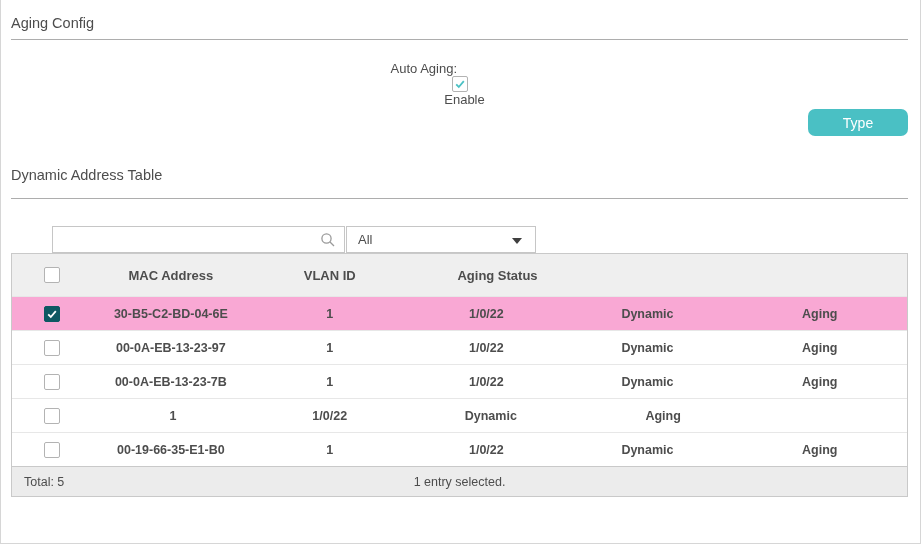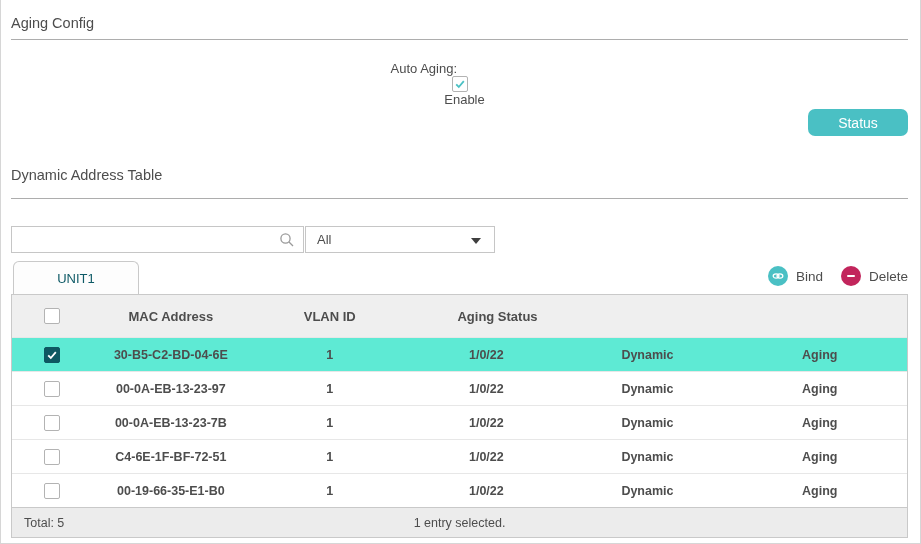--- a/index.html
+++ b/index.html
@@ -63,21 +63,21 @@
     background: #4ac0c4; color: #fff;
     border: none; border-radius: 7px;
     font-size: 14px; cursor: pointer;
     font-family: "Liberation Sans", "DejaVu Sans", sans-serif;
   }
 
   .section2-title { margin-top: 16px; }
   .divider2 { margin-top: 15px; }
 
   
-  .toolbar { display: flex; margin-top: 27px; }
+  .toolbar { display: flex; margin-top: 27px; margin-left: 41px; }
   .search-box {
     position: relative; width: 293px; height: 27px;
     border: 1px solid #c6c6c6; background: #fff;
   }
   .search-box input {
     width: 100%; height: 100%; border: none; outline: none;
     padding: 0 30px 0 10px; font-size: 13px; color: #4d4d4d;
     font-family: "Liberation Sans", "DejaVu Sans", sans-serif;
   }
   .search-icon { position: absolute; right: 8px; top: 5px; cursor: pointer; }
@@ -114,21 +114,21 @@
   }
   .icon-bind { background: #4ac0c4; }
   .icon-delete { background: #c2255c; }
   .action-label { margin-left: 8px; font-size: 13.5px; color: #4d4d4d; }
 
   
   .table { border: 1px solid #c9c9c9; }
   .tr { display: flex; align-items: center; }
   .thead { background: #efefef; height: 42px; }
   .tbody .tr { height: 34px; border-top: 1px solid #e7e7e7; background: #fff; }
-  .tbody .tr.selected { background: #5eead4; }
+  .tbody .tr.selected { background: #f9a8d4; }
   .td, .th { text-align: center; font-size: 12.5px; color: #4d4d4d; overflow: hidden; white-space: nowrap; font-weight: bold; }
   .th { font-size: 13px; }
   .col-check { width: 9%;    display: flex; justify-content: center; }
   .col-mac   { width: 17.5%; }
   .col-vlan  { width: 18%;   }
   .col-port  { width: 17%;   }
   .col-type  { width: 19%;   }
   .col-aging { width: 19.5%; }
 
   .tfoot {
@@ -156,21 +156,21 @@
           <svg width="12" height="12" viewBox="0 0 12 12">
             <polyline points="2.2,6.4 4.8,9 9.8,3.2" fill="none" stroke="currentColor" stroke-width="1.8"></polyline>
           </svg>
         </span>
         <span class="cb-label">Enable</span>
       </div>
 
     </div>
 
     <div class="apply-row">
-      <button class="btn-apply">Status</button>
+      <button class="btn-apply">Type</button>
     </div>
 
     <div class="section-title section2-title">Dynamic Address Table</div>
     <div class="divider divider2"></div>
 
     <div class="toolbar">
       <div class="search-box">
         <input type="text" value="" style="">
         <span class="search-icon">
           <svg width="16" height="16" viewBox="0 0 16 16">
@@ -178,42 +178,20 @@
             <line x1="10" y1="10" x2="14" y2="14" stroke="#9a9a9a" stroke-width="1.3"></line>
           </svg>
         </span>
       </div>
       <div class="select-box">
         <span>All</span>
         <span class="dropdown-arrow"></span>
       </div>
     </div>
 
-    <div class="tab-row">
-      <div class="tab">UNIT1</div>
-      <div class="actions">
-        <div class="action">
-          <span class="action-icon icon-bind">
-            <svg width="16" height="16" viewBox="0 0 20 20">
-              <ellipse cx="7.6" cy="10" rx="3.6" ry="2.7" fill="none" stroke="#ffffff" stroke-width="1.6"></ellipse>
-              <ellipse cx="12.4" cy="10" rx="3.6" ry="2.7" fill="none" stroke="#ffffff" stroke-width="1.6"></ellipse>
-            </svg>
-          </span>
-          <span class="action-label">Bind</span>
-        </div>
-        <div class="action">
-          <span class="action-icon icon-delete">
-            <svg width="12" height="12" viewBox="0 0 12 12">
-              <rect x="2" y="5" width="8" height="2" rx="1" fill="#ffffff"></rect>
-            </svg>
-          </span>
-          <span class="action-label">Delete</span>
-        </div>
-      </div>
-    </div>
 
     <div class="table">
       <div class="tr thead">
         <div class="th col-check">
           <span class="cb">
             
           </span>
         </div>
         <div class="th col-mac">MAC Address</div>
         <div class="th col-vlan">VLAN ID</div>
@@ -261,21 +239,20 @@
           <div class="td col-type">Dynamic</div>
           <div class="td col-aging">Aging</div>
         </div>
 
         <div class="tr">
           <div class="td col-check">
             <span class="cb">
               
             </span>
           </div>
-          <div class="td col-mac">C4-6E-1F-BF-72-51</div>
           <div class="td col-vlan">1</div>
           <div class="td col-port">1/0/22</div>
           <div class="td col-type">Dynamic</div>
           <div class="td col-aging">Aging</div>
         </div>
 
         <div class="tr">
           <div class="td col-check">
             <span class="cb">
               

